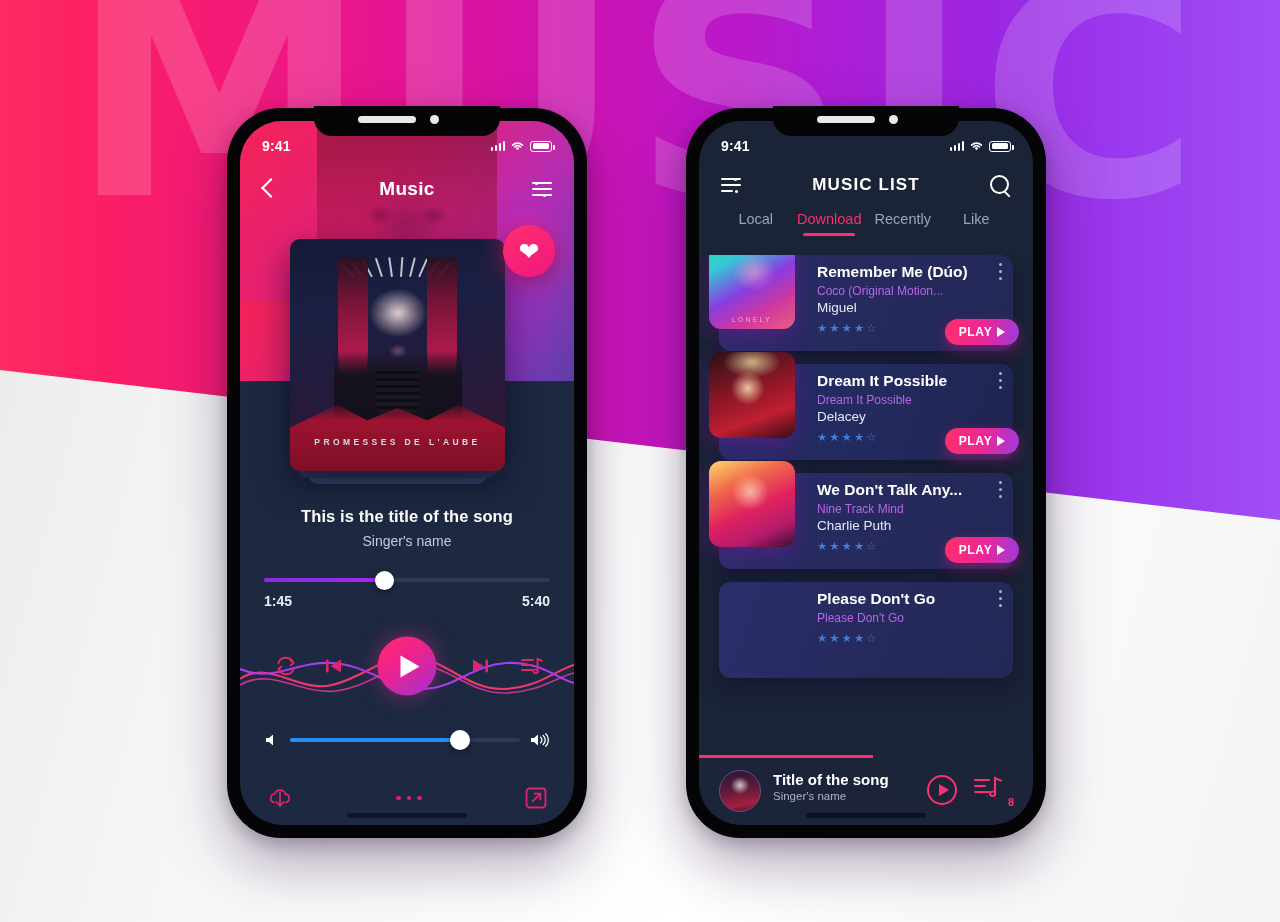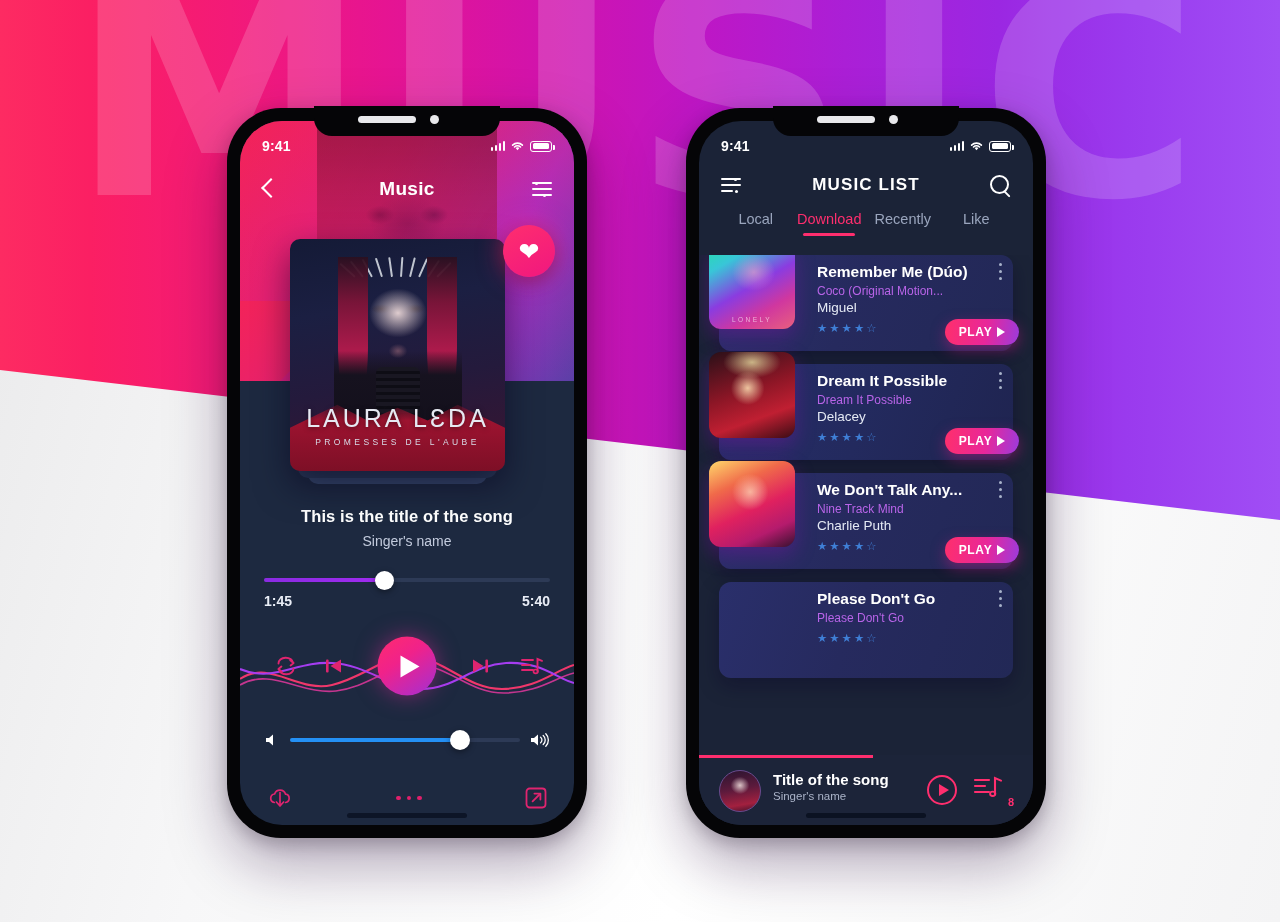--- a/index.html
+++ b/index.html
@@ -176,21 +176,21 @@
     width:44px; height:46px; border-radius:6px;
     background: repeating-linear-gradient(180deg,#191722 0 4px,#0e0d15 4px 7px);
   }
   .album-txt1 {
     position:absolute; left:0; right:0; bottom:38px; text-align:center;
     color:#e6e9f2; font-size:25px; letter-spacing:3px; font-weight:300;
     font-family:"Liberation Sans", sans-serif; text-shadow:0 1px 5px rgba(0,0,0,.5);
   }
   .album-txt2 {
     position:absolute; left:0; right:0; bottom:24px; text-align:center;
-    color:#d8dce8; font-size:8.5px; letter-spacing:3.4px; font-weight:400;
+    color:#d8dce8; font-size:8.5px; letter-spacing:3.4px; font-weight:700;
   }
   .album-stack1, .album-stack2 {
     position:absolute; left:10px; right:10px; height:14px; border-radius:0 0 10px 10px;
     background:#2b3b5c;
   }
   .album-stack1 { bottom:-7px; left:8px; right:8px; background:#283category; }
   .album-stack1 { background:#2a3a59; }
   .album-stack2 { bottom:-13px; left:18px; right:18px; background:#35476b; }
 
   .heart-btn {
@@ -410,21 +410,20 @@
             <i style="left:59px; transform:rotate(14deg)"></i>
             <i style="left:68px; transform:rotate(24deg)"></i>
             <i style="left:77px; transform:rotate(34deg)"></i>
             <i style="left:86px; transform:rotate(44deg)"></i>
           </div>
           <div class="hair-l"></div>
           <div class="hair-r"></div>
           <div class="face"></div>
           <div class="neck"></div>
           <div class="coat"></div>
-          <div class="album-txt1">LAURA LƐDA</div>
           <div class="album-txt2">PROMESSES DE L'AUBE</div>
         </div>
       </div>
 
       <div class="heart-btn">
         <span class="heart-glyph">❤</span>
       </div>
 
       <div class="song-title">This is the title of the song</div>
       <div class="song-artist">Singer's name</div>

